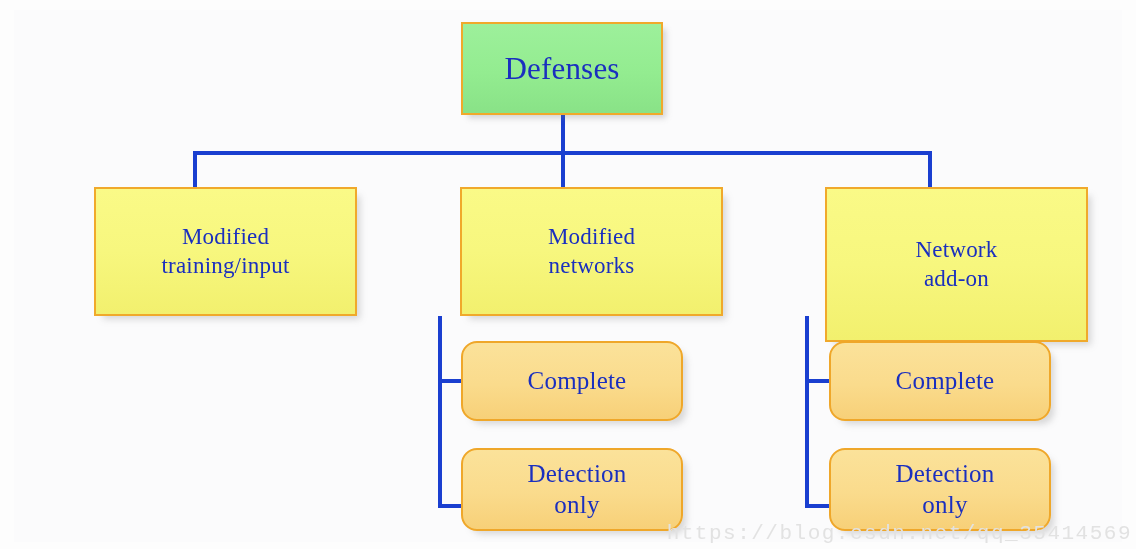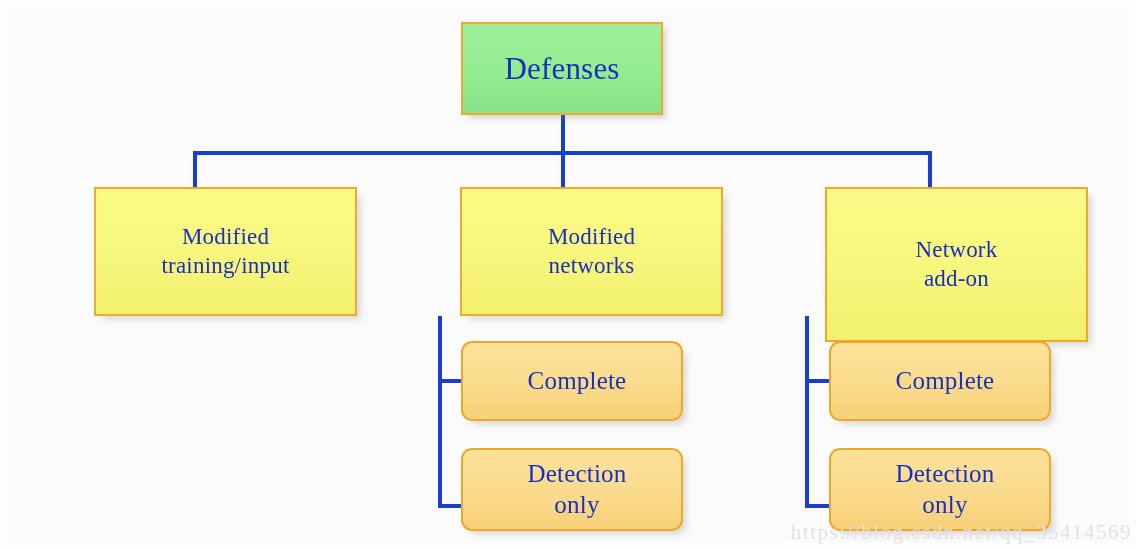--- a/index.html
+++ b/index.html
@@ -62,32 +62,32 @@
     border: 2px solid #F0A92B;
     font-size: 23px;
     box-shadow: 6px 6px 7px -3px rgba(120,120,120,.28);
     margin-left: 28px;
   }
 
   
   .node.leaf {
     background: linear-gradient(180deg, #FBE29A 0%, #FADB8C 55%, #F7D078 100%);
     border: 2px solid #EFA72A;
-    border-radius: 11px;
+    border-radius: 16px;
     font-size: 25px;
     box-shadow: 6px 6px 7px -3px rgba(120,120,120,.28);
     padding-left: 10px;
   }
 
   
   .watermark {
     position: absolute;
     right: 4px;
     bottom: 4px;
-    font-family: Liberation Serif, serif;
+    font-family: Liberation Mono, monospace;
     font-size: 21px;
     letter-spacing: 1.5px;
     color: #e2e2e2;
     white-space: nowrap;
     user-select: none;
     text-align: right;
   }
 </style>
 </head>
 <body>

